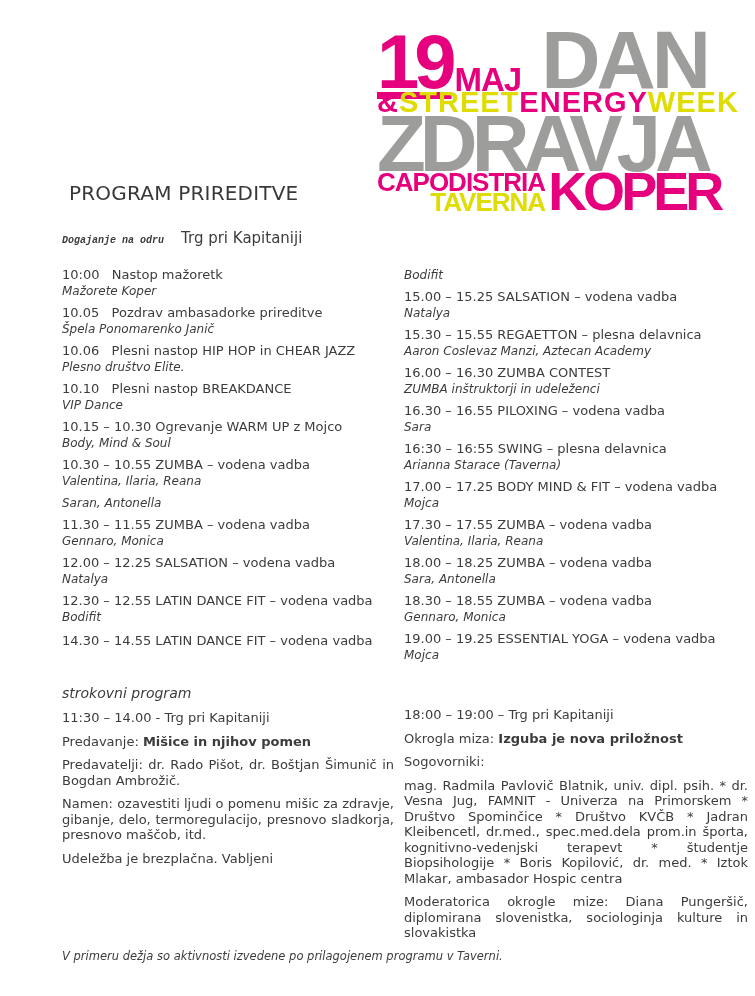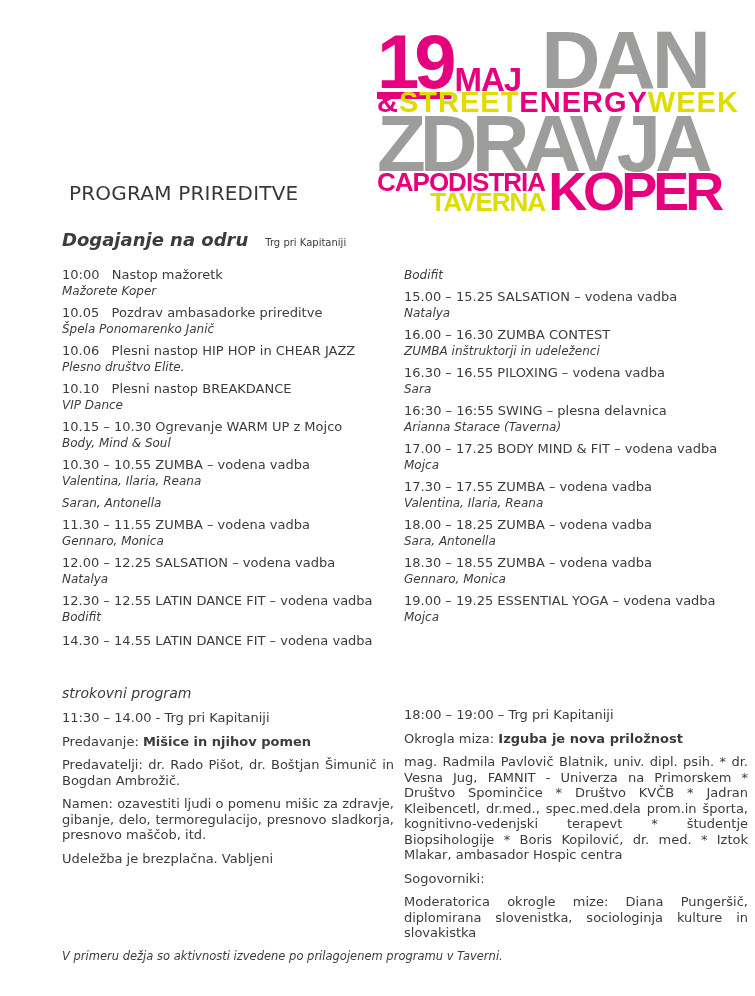--- a/index.html
+++ b/index.html
@@ -21,22 +21,22 @@
   .logo-row4{top:142px;left:0;right:0;height:42px;}
   .logo-sub{display:flex;flex-direction:column;align-items:flex-end;}
   .lcapo{font-size:26px;line-height:20px;letter-spacing:-1px;color:var(--magenta);}
   .ltav{font-size:26px;line-height:20px;letter-spacing:-1px;color:var(--yellow);}
   .lkoper{font-size:54px;line-height:.72;letter-spacing:-4px;color:var(--magenta);margin-left:3px;}
 
   
   .page-title{position:absolute;left:62px;top:174px;font-size:20px;font-weight:normal;
               margin:7px;color:#383838;letter-spacing:.2px;}
   .stage-head{position:absolute;left:62px;top:229px;display:flex;align-items:baseline;gap:17px;}
-  .stage-title{font-size:18px;font-weight:bold;font-style:italic;}
-  .stage-loc{font-size:10px;}
+  .stage-title{font-size:10px;font-weight:bold;font-style:italic;font-family:Liberation Mono, monospace;}
+  .stage-loc{font-size:15px;}
 
   
   .col{position:absolute;top:267px;}
   .col-left{left:62px;width:332px;}
   .col-right{left:404px;width:344px;}
   .item .line{font-size:13px;line-height:16px;white-space:pre-wrap;}
   .item .performer,.lead-performer{font-size:12px;line-height:16px;font-style:italic;margin-bottom:6px;}
   .col-left .item:last-child{margin-top:8px;}
 
   
@@ -144,20 +144,24 @@
 
   <div class="col col-right">
     <div class="lead-performer">Bodifit</div>
     <div>
 
         <div class="item">
           <div class="line">15.00 – 15.25 SALSATION – vodena vadba</div>
           <div class="performer">Natalya</div>
         </div>
 
+        <div class="item">
+          <div class="line">15.30 – 15.55 REGAETTON – plesna delavnica</div>
+          <div class="performer">Aaron Coslevaz Manzi, Aztecan Academy</div>
+        </div>
 
         <div class="item">
           <div class="line">16.00 – 16.30 ZUMBA CONTEST</div>
           <div class="performer">ZUMBA inštruktorji in udeleženci</div>
         </div>
 
         <div class="item">
           <div class="line">16.30 – 16.55 PILOXING – vodena vadba</div>
           <div class="performer">Sara</div>
         </div>
@@ -199,20 +203,20 @@
     <div class="para">11:30 – 14.00 - Trg pri Kapitaniji</div>
     <div class="para"><span>Predavanje: </span><b>Mišice in njihov pomen</b></div>
     <div class="para just">Predavatelji: dr. Rado Pišot, dr. Boštjan Šimunič in Bogdan Ambrožič.</div>
     <div class="para just">Namen: ozavestiti ljudi o pomenu mišic za zdravje, gibanje, delo, termoregulacijo, presnovo sladkorja, presnovo maščob, itd.</div>
     <div class="para">Udeležba je brezplačna. Vabljeni</div>
   </div>
 
   <div class="strokovni strokovni-right">
     <div class="para">18:00 – 19:00 – Trg pri Kapitaniji</div>
     <div class="para"><span>Okrogla miza: </span><b>Izguba je nova priložnost</b></div>
+    <div class="para">Sogovorniki:</div>
     <div class="para just">mag. Radmila Pavlovič Blatnik, univ. dipl. psih. * dr. Vesna Jug, FAMNIT - Univerza na Primorskem * Društvo Spominčice * Društvo KVČB * Jadran Kleibencetl, dr.med., spec.med.dela prom.in športa, kognitivno-vedenjski terapevt * študentje Biopsihologije * Boris Kopilović, dr. med. * Iztok Mlakar, ambasador Hospic centra</div>
-    <div class="para">Sogovorniki:</div>
     <div class="para just">Moderatorica okrogle mize: Diana Pungeršič, diplomirana slovenistka, sociologinja kulture in slovakistka</div>
   </div>
 
   <div class="page-footer">V primeru dežja so aktivnosti izvedene po prilagojenem programu v Taverni.</div>
 
 </div>
 
 </body></html>

